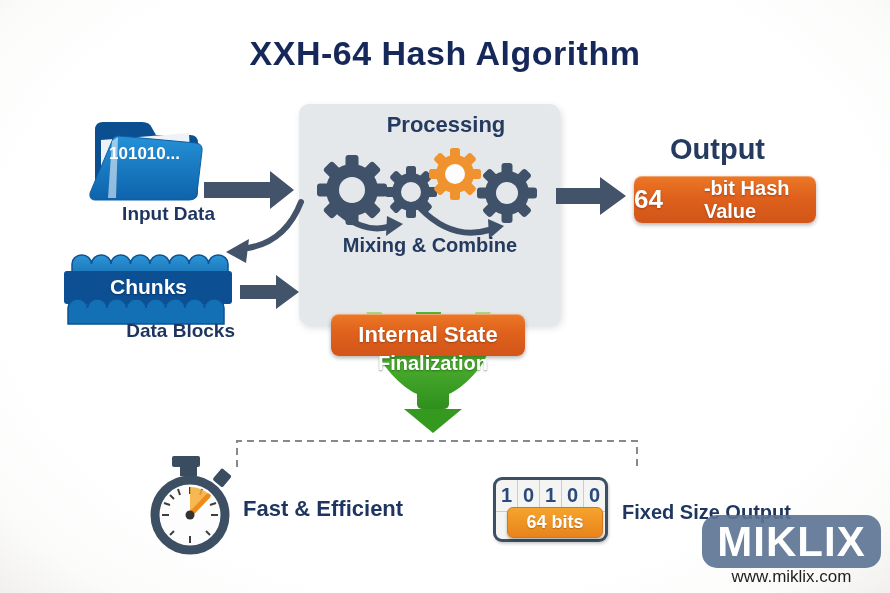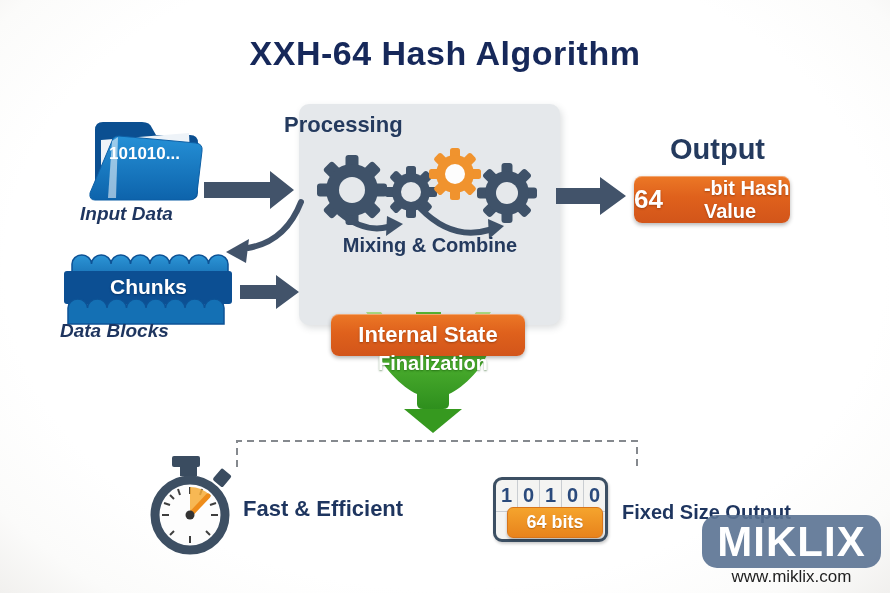--- a/index.html
+++ b/index.html
@@ -6,36 +6,36 @@
   body{font-family:"Liberation Sans","DejaVu Sans",sans-serif;background:#ccc;}
   .stage{
     position:relative;width:890px;height:593px;overflow:hidden;
     background:radial-gradient(ellipse at 50% 45%, #ffffff 70%, #fbfbfa 88%, #f1f0ee 100%);
   }
   .abs{position:absolute;}
   .title{
     left:0;top:34px;width:890px;text-align:center;
     font-size:34px;font-weight:bold;color:#16285a;letter-spacing:.5px;
   }
-  .caption{font-weight:bold;color:#1e355f;text-align:left;font-style:italic;}
+  .caption{font-weight:bold;color:#1e355f;text-align:right;}
   .procbox{
     left:299px;top:104px;width:261px;height:221px;
     background:#e5e8eb;border-radius:10px;
     box-shadow:2px 3px 7px rgba(60,70,80,.18);
   }
-  .proc-head{left:284px;top:112px;width:260px;font-size:22px;font-weight:bold;color:#243a5e;}
+  .proc-head{left:316px;top:112px;width:260px;text-align:center;font-size:22px;font-weight:bold;color:#243a5e;}
   .mixing{left:300px;top:234px;width:260px;text-align:center;font-size:20px;font-weight:bold;color:#243a5e;}
   .btn-orange{
     background:linear-gradient(180deg,#ec7826 0%,#df611c 45%,#d2551a 100%);
     border-radius:8px;box-shadow:0 2px 4px rgba(0,0,0,.3), inset 0 1px 0 rgba(255,255,255,.35);
     color:#fff;font-weight:bold;display:flex;align-items:center;justify-content:center;
     text-shadow:0 1px 2px rgba(90,30,0,.45);
   }
   .internal{left:331px;top:272px;width:194px;height:42px;font-size:22px;margin-top:42px;}
-  .hashbtn{left:634px;top:176px;width:156px;height:47px;font-size:20px;gap:40px;}
+  .hashbtn{left:634px;top:176px;width:182px;height:47px;font-size:20px;gap:40px;}
   .hashbtn .big{font-size:26px;margin-right:1px;}
   .out-head{left:640px;top:133px;width:155px;text-align:center;font-size:29px;font-weight:bold;color:#243a5e;}
   .folder-text{left:97px;top:144px;width:95px;text-align:center;font-size:17px;font-weight:bold;color:#fff;}
   .input-cap{left:80px;top:203px;width:135px;font-size:19px;}
   .chunks-banner{left:65px;top:275px;width:167px;text-align:center;font-size:21px;font-weight:bold;color:#fff;text-shadow:0 1px 2px rgba(0,30,70,.5);}
   .blocks-cap{left:60px;top:320px;width:175px;font-size:19px;}
   .final-label{left:353px;top:352px;width:160px;text-align:center;font-size:20px;font-weight:bold;color:#fff;text-shadow:0 1px 2px rgba(10,70,0,.5);}
   .fast-label{left:243px;top:496px;width:220px;font-size:22px;font-weight:bold;color:#1e355f;}
   .fixed-label{left:622px;top:501px;width:200px;font-size:20px;font-weight:bold;color:#1e355f;}
   .binbox{

